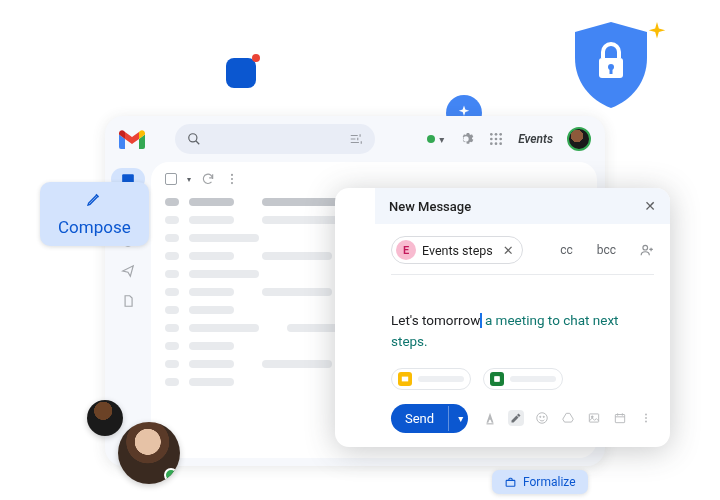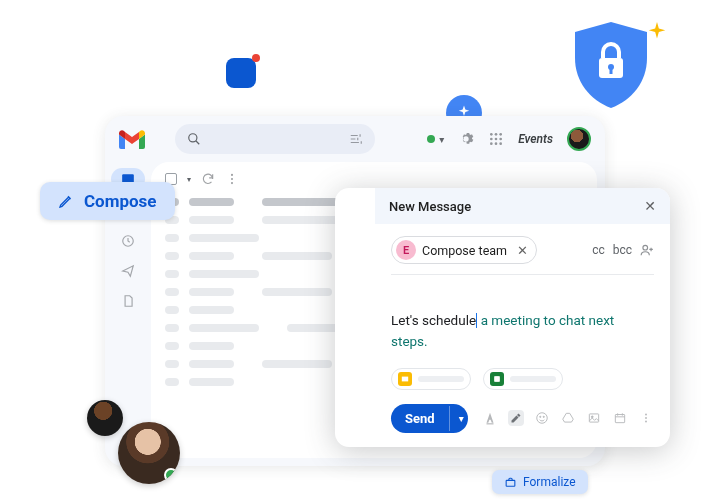--- a/index.html
+++ b/index.html
@@ -128,23 +128,24 @@
 
   
   .compose-badge {
     position:absolute;
     left:40px; top:182px;
     background:#d3e3fd;
     color:#0b57d0;
     padding:9px 18px;
     border-radius:10px;
     font-size:17px;
-    font-weight:700;
+    font-weight:400;
     display:flex;align-items:center;gap:10px;
     box-shadow:0 1px 4px rgba(60,64,67,.18);
+    flex-direction:column;
   }
   .pencil { width:16px;height:16px; }
 
   
   .compose {
     position:absolute;
     left:335px; top:188px;
     width:335px;
     background:#fff;
     border-radius:14px;
@@ -176,21 +177,21 @@
     padding:3px 8px 3px 4px;
     font-size:12.5px;
   }
   .chip .chip-avatar {
     width:20px;height:20px;border-radius:50%;
     background:#f8bbd0;color:#c2185b;
     display:flex;align-items:center;justify-content:center;
     font-size:11px;font-weight:600;
   }
   .chip .x { font-size:13px;opacity:.7;margin-left:4px;}
-  .cc-links { margin-left:auto;display:flex;gap:8px;font-size:12px;color:#5f6368;text-align:center;}
+  .cc-links { margin-left:auto;display:flex;gap:24px;font-size:12px;color:#5f6368;text-align:center;}
   .cc-links .addp { width:14px;height:14px;opacity:.7;}
   .msgtext { line-height:1.55;font-size:13.5px;color:#202124;}
   .msgtext p { margin-bottom:8px;}
   .msgtext .ai-suggest { color:#0f766e;}
   .cursor {
     display:inline-block;width:1.2px;height:15px;background:#1a73e8;vertical-align:-3px;
   }
   .attachments { display:flex;gap:12px;margin:16px 0 14px;}
   .attach-pill {
     width:80px;height:22px;border:1px solid #e3e6ea;border-radius:11px;
@@ -205,21 +206,21 @@
     display:flex;align-items:center;gap:10px;
   }
   .sendbtn {
     display:flex;align-items:center;
     background:#0b57d0;
     color:#fff;
     border-radius:18px;
     overflow:hidden;
     font-size:13px;
   }
-  .sendbtn .send-main{padding:7px 14px;font-weight:bold;}
+  .sendbtn .send-main{padding:7px 14px;}
   .sendbtn .send-more{padding:7px 9px;border-left:1px solid rgba(255,255,255,.35);font-size:10px;}
   .toolicons { display:flex;gap:10px;align-items:center;margin-left:4px;}
   .toolicons .ti { width:16px;height:16px;opacity:.45;display:flex;align-items:center;justify-content:center;}
   .toolicons .ti.active { background:#e8eaed;border-radius:4px;opacity:.9;padding:2px;}
 
   
   .formalize {
     position:absolute;
     left:492px; top:470px;
     background:#d3e3fd;
@@ -441,37 +442,37 @@
 
 <div class="compose">
   <div class="compose-head">
     <span>New Message</span>
     <span class="close">✕</span>
   </div>
   <div class="compose-body">
     <div class="recipients">
       <div class="chip">
         <div class="chip-avatar">E</div>
-        <span>Compose team</span>
+        <span>Events steps</span>
         <span class="x">✕</span>
       </div>
       <div class="cc-links">
         <span>cc</span>
         <span>bcc</span>
         <svg class="addp" viewBox="0 0 24 24" fill="none" stroke="#5f6368" stroke-width="2">
             <circle cx="9" cy="8" r="4"></circle>
             <path d="M2 21c0-4 3-6 7-6s7 2 7 6M19 8v6M16 11h6"></path>
           </svg>
       </div>
     </div>
 
     <div class="msgtext">
       <p>
         <br>
-        <span>Let's schedule</span><span class="cursor"></span><span class="ai-suggest"> a meeting to chat next steps.</span>
+        <span>Let's tomorrow</span><span class="cursor"></span><span class="ai-suggest"> a meeting to chat next steps.</span>
       </p>
     </div>
 
     <div class="attachments">
       <div class="attach-pill">
         <div class="attach-icon slides">
             <svg viewBox="0 0 10 10">
               <rect x="1" y="2" width="8" height="6"></rect>
             </svg>
           </div>

